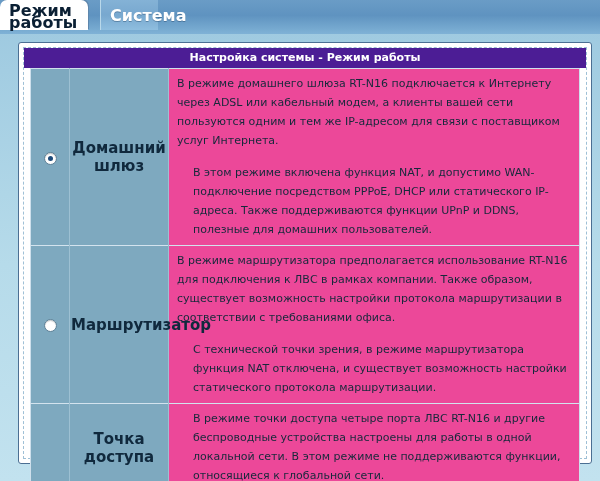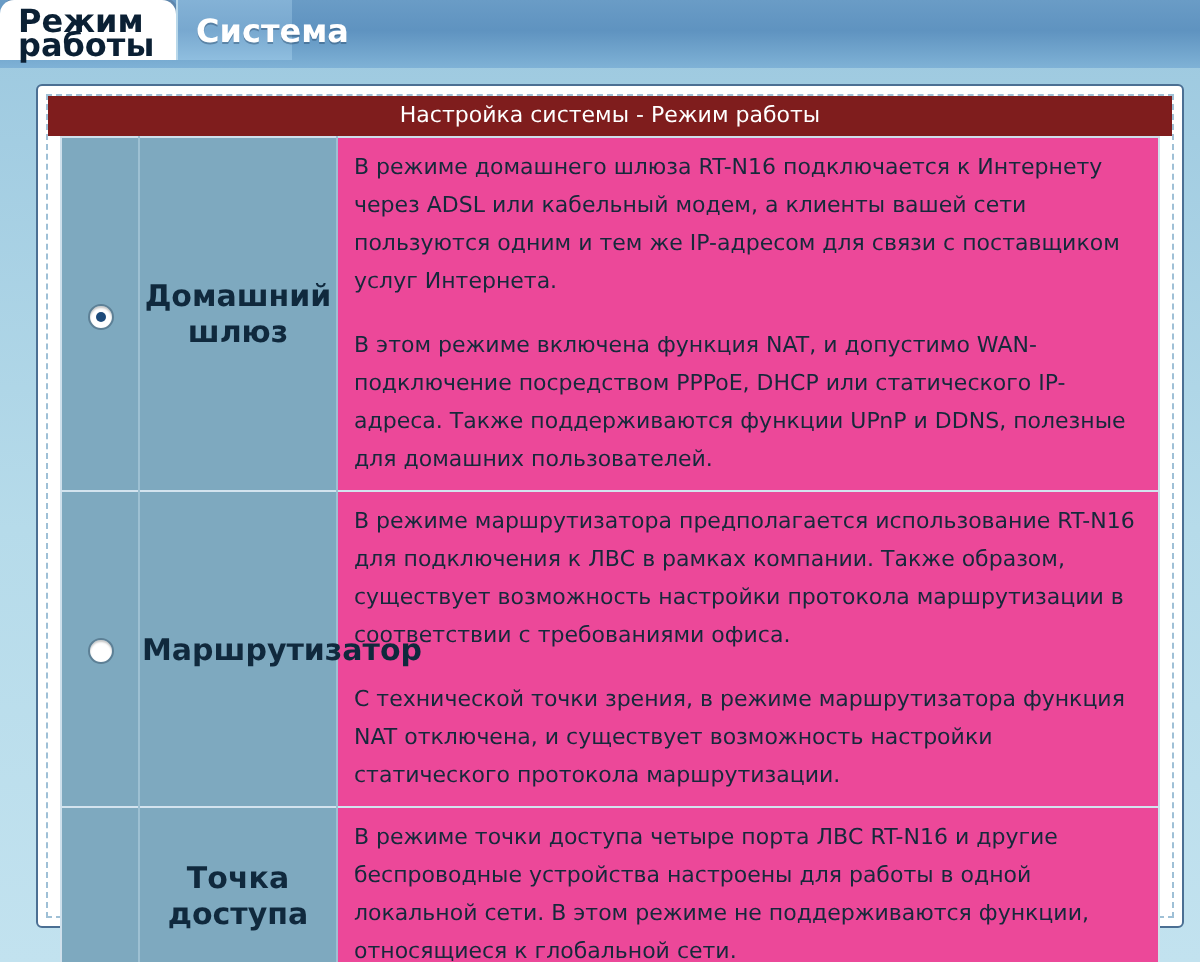--- a/index.html
+++ b/index.html
@@ -53,21 +53,21 @@
     border-left: none;
     border-top-left-radius: 7px;
     border-top-right-radius: 7px;
     box-shadow: 1px -1px 0 #5e86ac;
   }
   .tab.hl {
     background: linear-gradient(to bottom, #84b2d6 0%, #78a8cf 50%, #8fbedf 100%);
   }
 
   #tab0 { left: 0;   width: 88px; padding-top: 5px; }
-  #tab1 { left: 88px;  width: 58px; padding-top: 10px; }
+  #tab1 { left: 100px;  width: 58px; padding-top: 10px; }
   #tab2 { left: 146px; width: 176px; }
   #tab3 { left: 322px; width: 278px; }
 
   
   #panel {
     position: absolute;
     left: 18px;
     top: 42px;
     width: 574px;
     height: 422px;
@@ -84,24 +84,24 @@
     border: 1px dashed #9fc0d6;
     display: flex;
     flex-direction: column;
   }
 
   
   #section-title {
     height: 20px;
     line-height: 20px;
     text-align: center;
-    background: #7f1d1d;
+    background: #4c1d95;
     color: #ffffff;
     font-size: 11px;
-    font-weight: normal;
+    font-weight: bold;
   }
 
   
   #intro {
     background: #ffffff;
     color: #1d3348;
     font-size: 11px;
     line-height: 19px;
     padding: 6px 10px 7px 8px;
   }
@@ -134,21 +134,21 @@
   }
   .c-desc {
     background: #ec4899;
     color: #16293b;
     font-size: 11px;
     line-height: 19px;
     padding: 5px 9px 6px 8px;
     vertical-align: top;
   }
   .c-desc p { margin: 0 0 13px 0; }
-  .c-desc p:last-child { margin-bottom: 0; }
+  .c-desc p:last-child { margin-bottom: 0; margin-left: 16px; }
 
   
   .radio {
     display: inline-block;
     width: 11px;
     height: 11px;
     border-radius: 50%;
     background: #ffffff;
     border: 1px solid #5d8096;
     box-shadow: inset 0 1px 1px rgba(0,0,0,.22);

